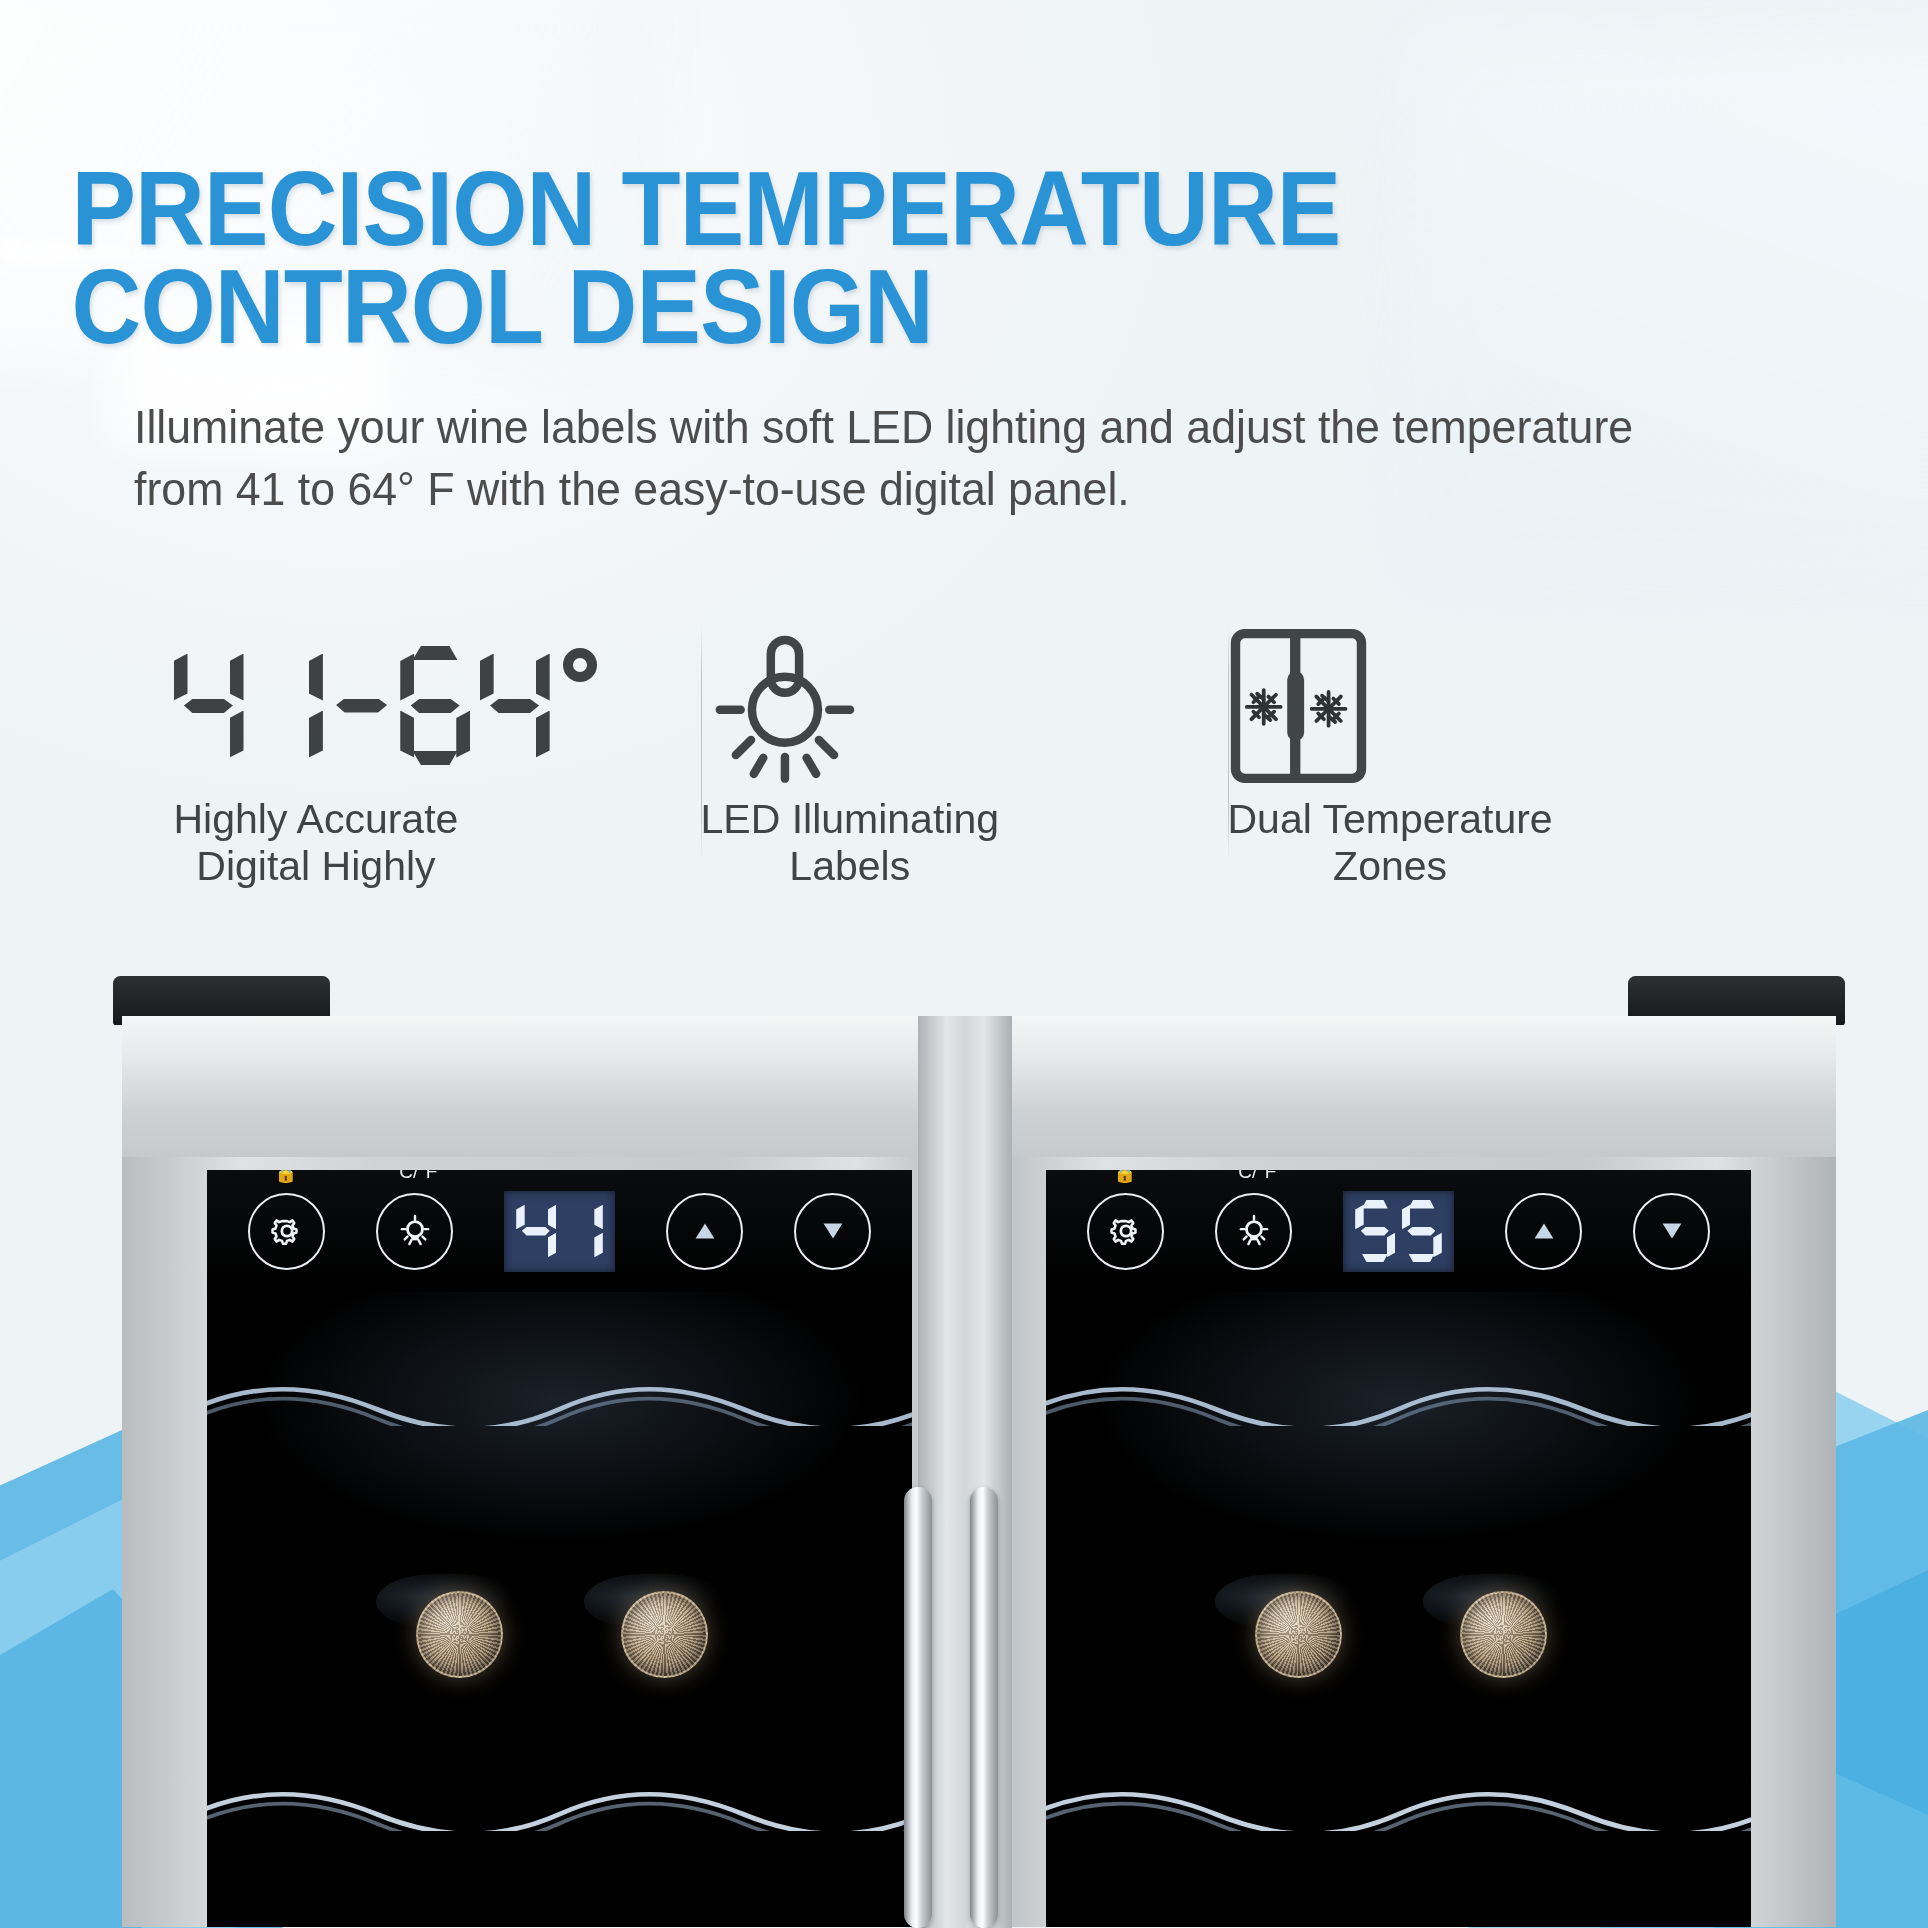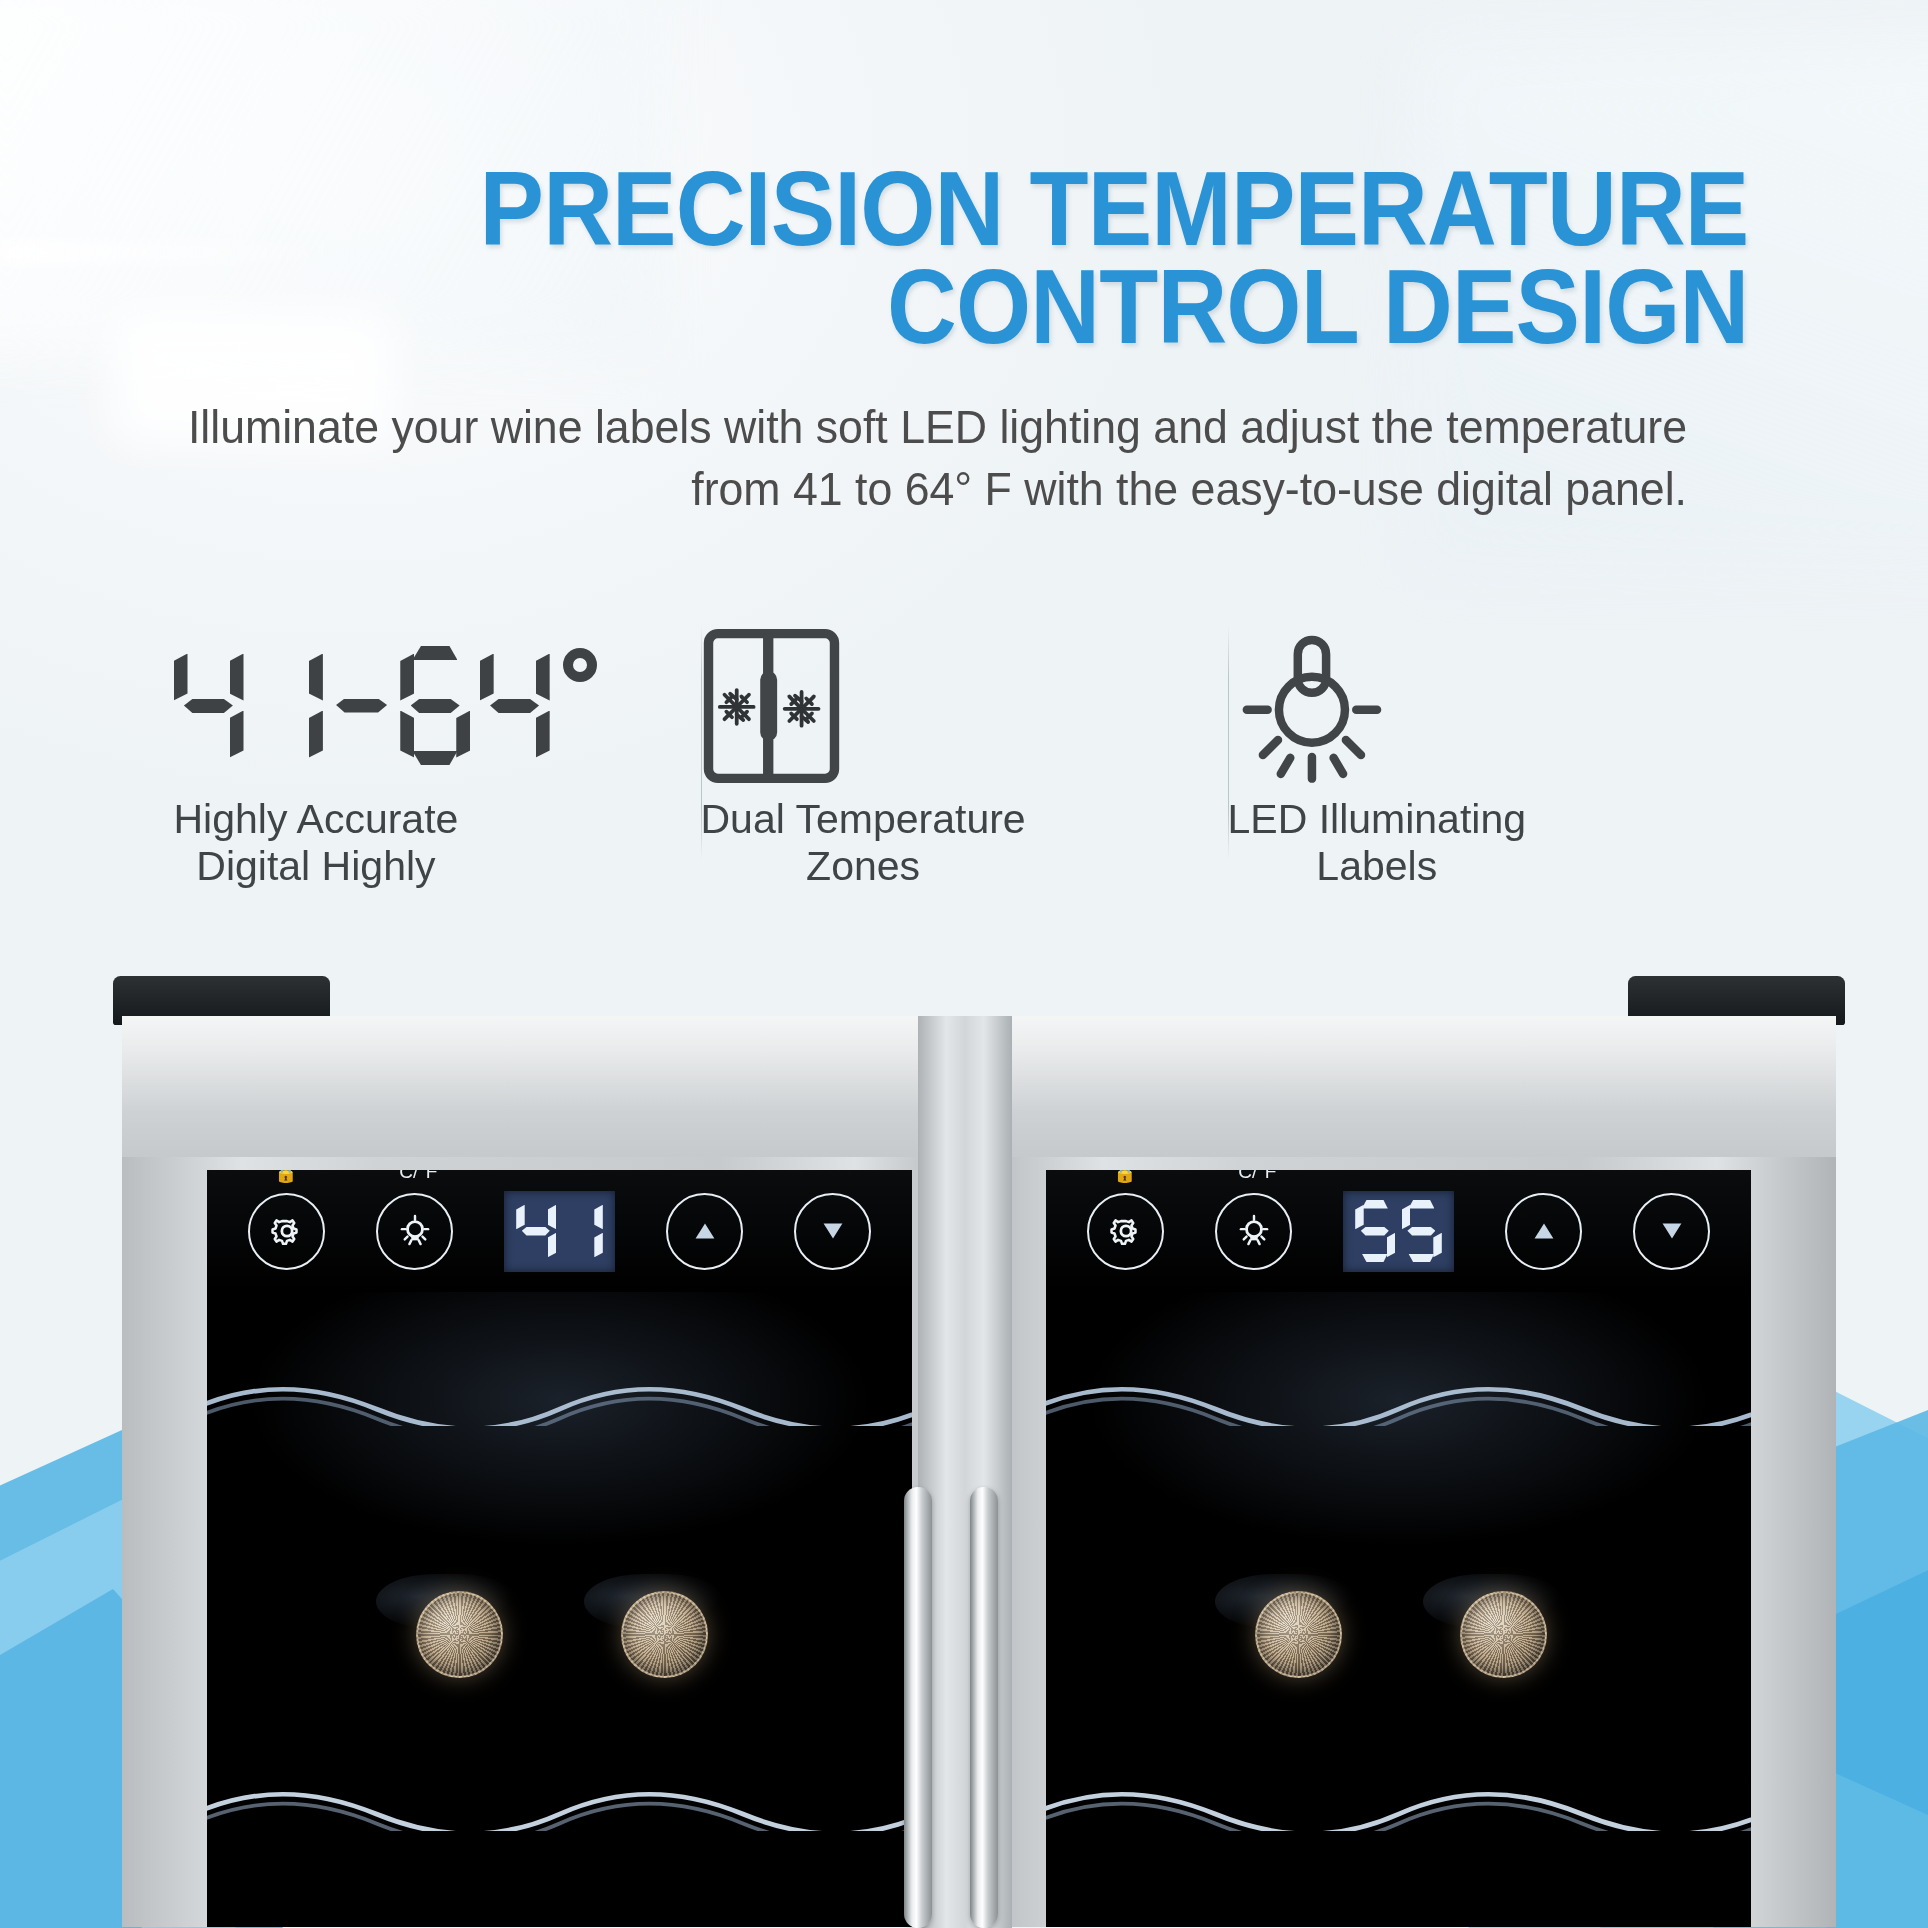--- a/index.html
+++ b/index.html
@@ -36,21 +36,21 @@
     position:absolute; left:0; top:240px; width:358px; height:24.5px;
     background:linear-gradient(90deg,rgba(255,255,255,.9),rgba(255,255,255,0));
     filter:blur(6.6px);
   }
 
   
   .wave-wrap{ position:absolute; left:0; bottom:0; width:1928px; height:678px; }
   .wave-wrap svg{ display:block; width:1928px; height:678px; }
 
   
-  .header{ position:absolute; left:0; top:0; width:1788px; text-align:right; z-index:6;margin-left:32px; }
+  .header{ position:absolute; left:0; top:0; width:1788px; text-align:left; z-index:6; }
   .headline{
     margin-top:160px;
     color:#2a93d5;
     font-weight:bold;
     font-size:105px;
     line-height:.93;
     letter-spacing:-0.9px;
     transform:scaleX(.92);
     text-shadow:1.9px 2.8px 4.7px rgba(120,150,170,.28);
   }
@@ -280,20 +280,42 @@
             <i class="c"></i>
             <i class="f"></i>
             <i class="g"></i>
           </div>
         <div class="seg-deg"></div>
       </div>
     </div>
     <div class="f-caption">
       <div>Highly Accurate</div>
       <div>Digital Highly</div>
+    </div>
+  </div>
+
+  <div class="feature">
+    <div class="f-icon">
+      <svg width="166" height="166" viewBox="0 0 176 176">
+        <rect x="74" y="18" width="30" height="56" rx="15" fill="none" stroke="#414548" stroke-width="9"></rect>
+        <circle cx="89" cy="92" r="35" fill="none" stroke="#414548" stroke-width="9"></circle>
+        <g stroke="#414548" stroke-width="9" stroke-linecap="round">
+          <line x1="20" y1="92" x2="42" y2="92"></line>
+          <line x1="136" y1="92" x2="158" y2="92"></line>
+          <line x1="37" y1="140" x2="53" y2="124"></line>
+          <line x1="125" y1="124" x2="141" y2="140"></line>
+          <line x1="56" y1="160" x2="66" y2="143"></line>
+          <line x1="112" y1="143" x2="122" y2="160"></line>
+          <line x1="89" y1="142" x2="89" y2="165"></line>
+        </g>
+      </svg>
+    </div>
+    <div class="f-caption">
+      <div>LED Illuminating</div>
+      <div>Labels</div>
     </div>
   </div>
 
   <div class="feature">
     <div class="f-icon">
       <svg width="141" height="160" viewBox="0 0 150 170">
         <rect x="8" y="8" width="134" height="154" rx="10" ry="10" fill="none" stroke="#414548" stroke-width="10"></rect>
         <rect x="66" y="8" width="11" height="154" fill="#414548"></rect>
         <rect x="63" y="48" width="18" height="74" rx="9" fill="#414548"></rect>
         <g stroke="#2f3336" stroke-width="4" stroke-linecap="round">
@@ -323,42 +345,20 @@
           </g>
         </g>
       </svg>
     </div>
     <div class="f-caption">
       <div>Dual Temperature</div>
       <div>Zones</div>
     </div>
   </div>
 
-  <div class="feature">
-    <div class="f-icon">
-      <svg width="166" height="166" viewBox="0 0 176 176">
-        <rect x="74" y="18" width="30" height="56" rx="15" fill="none" stroke="#414548" stroke-width="9"></rect>
-        <circle cx="89" cy="92" r="35" fill="none" stroke="#414548" stroke-width="9"></circle>
-        <g stroke="#414548" stroke-width="9" stroke-linecap="round">
-          <line x1="20" y1="92" x2="42" y2="92"></line>
-          <line x1="136" y1="92" x2="158" y2="92"></line>
-          <line x1="37" y1="140" x2="53" y2="124"></line>
-          <line x1="125" y1="124" x2="141" y2="140"></line>
-          <line x1="56" y1="160" x2="66" y2="143"></line>
-          <line x1="112" y1="143" x2="122" y2="160"></line>
-          <line x1="89" y1="142" x2="89" y2="165"></line>
-        </g>
-      </svg>
-    </div>
-    <div class="f-caption">
-      <div>LED Illuminating</div>
-      <div>Labels</div>
-    </div>
-  </div>
-
 </div>
 
 <div class="product">
 
   <div class="unit unit-left">
     <div class="top-handle"></div>
     <div class="cap">
       <div class="cap-face"></div>
         <div class="cap-bevel"></div>
         <div class="cap-inner"></div>

